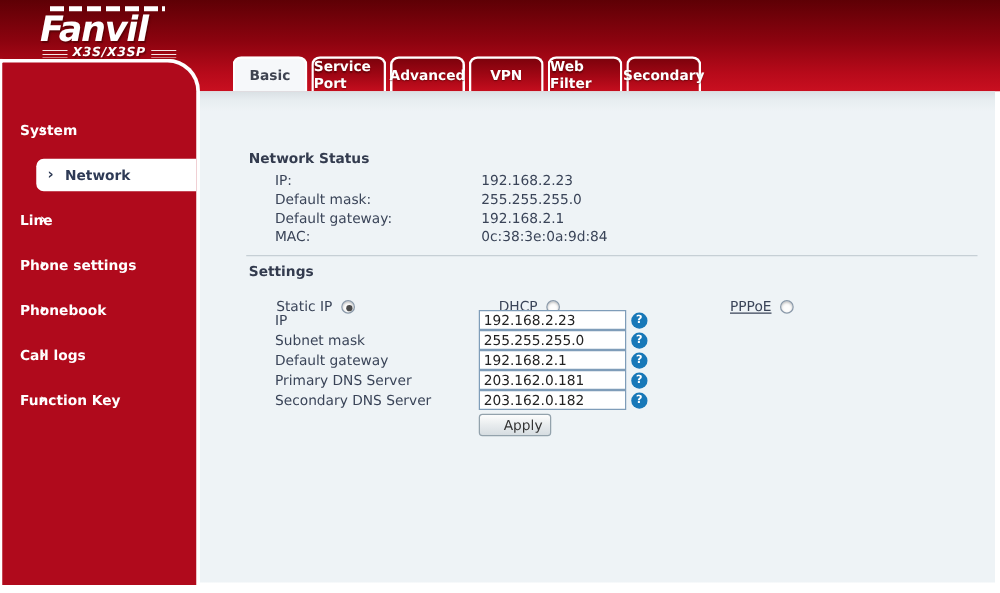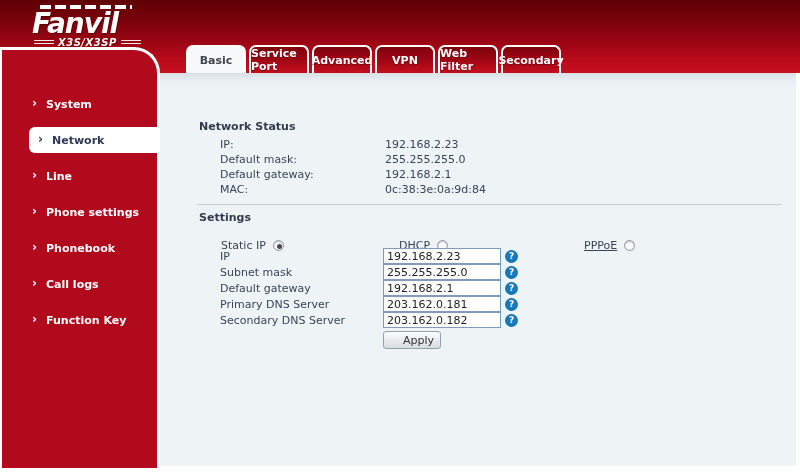--- a/index.html
+++ b/index.html
@@ -32,21 +32,21 @@
 
   
   .content-bg { position:absolute; left:0; top:73px; width:796px; height:393px;
                 background:linear-gradient(180deg,#d9e0e4 0px,#e7edf0 7px,#eef3f6 16px); }
 
   
   .sidebar { position:absolute; left:0; top:47px; width:160px; height:421px;
              background:#b00a1c; border-top:3px solid #fff; border-right:3px solid #fff;
              border-left:2px solid #fff; border-top-right-radius:26px; padding-top:41px; }
   .nav-item { position:relative; height:26px; margin-bottom:10px; display:flex; align-items:center;
-              padding-left:30px; color:#fff; font-size:11px; font-weight:bold; cursor:pointer; }
+              color:#fff; font-size:11px; font-weight:bold; cursor:pointer; }
   .nav-item .chev { position:absolute; left:30px; top:50%; transform:translateY(-54%);
                     font-size:12px; font-weight:bold; }
   .nav-item .chev::after { content:"›"; }
   .nav-item .lbl { margin-left:14px; }
   .nav-item.active { background:#fff; margin-left:27px; padding-left:9px;
                      border-radius:6px 0 0 6px; color:#2e3a55; }
   .nav-item.active .chev { left:9px; color:#2e3a55; }
 
   
   .section-title { position:absolute; font-size:11px; font-weight:bold; color:#333b4e; }

